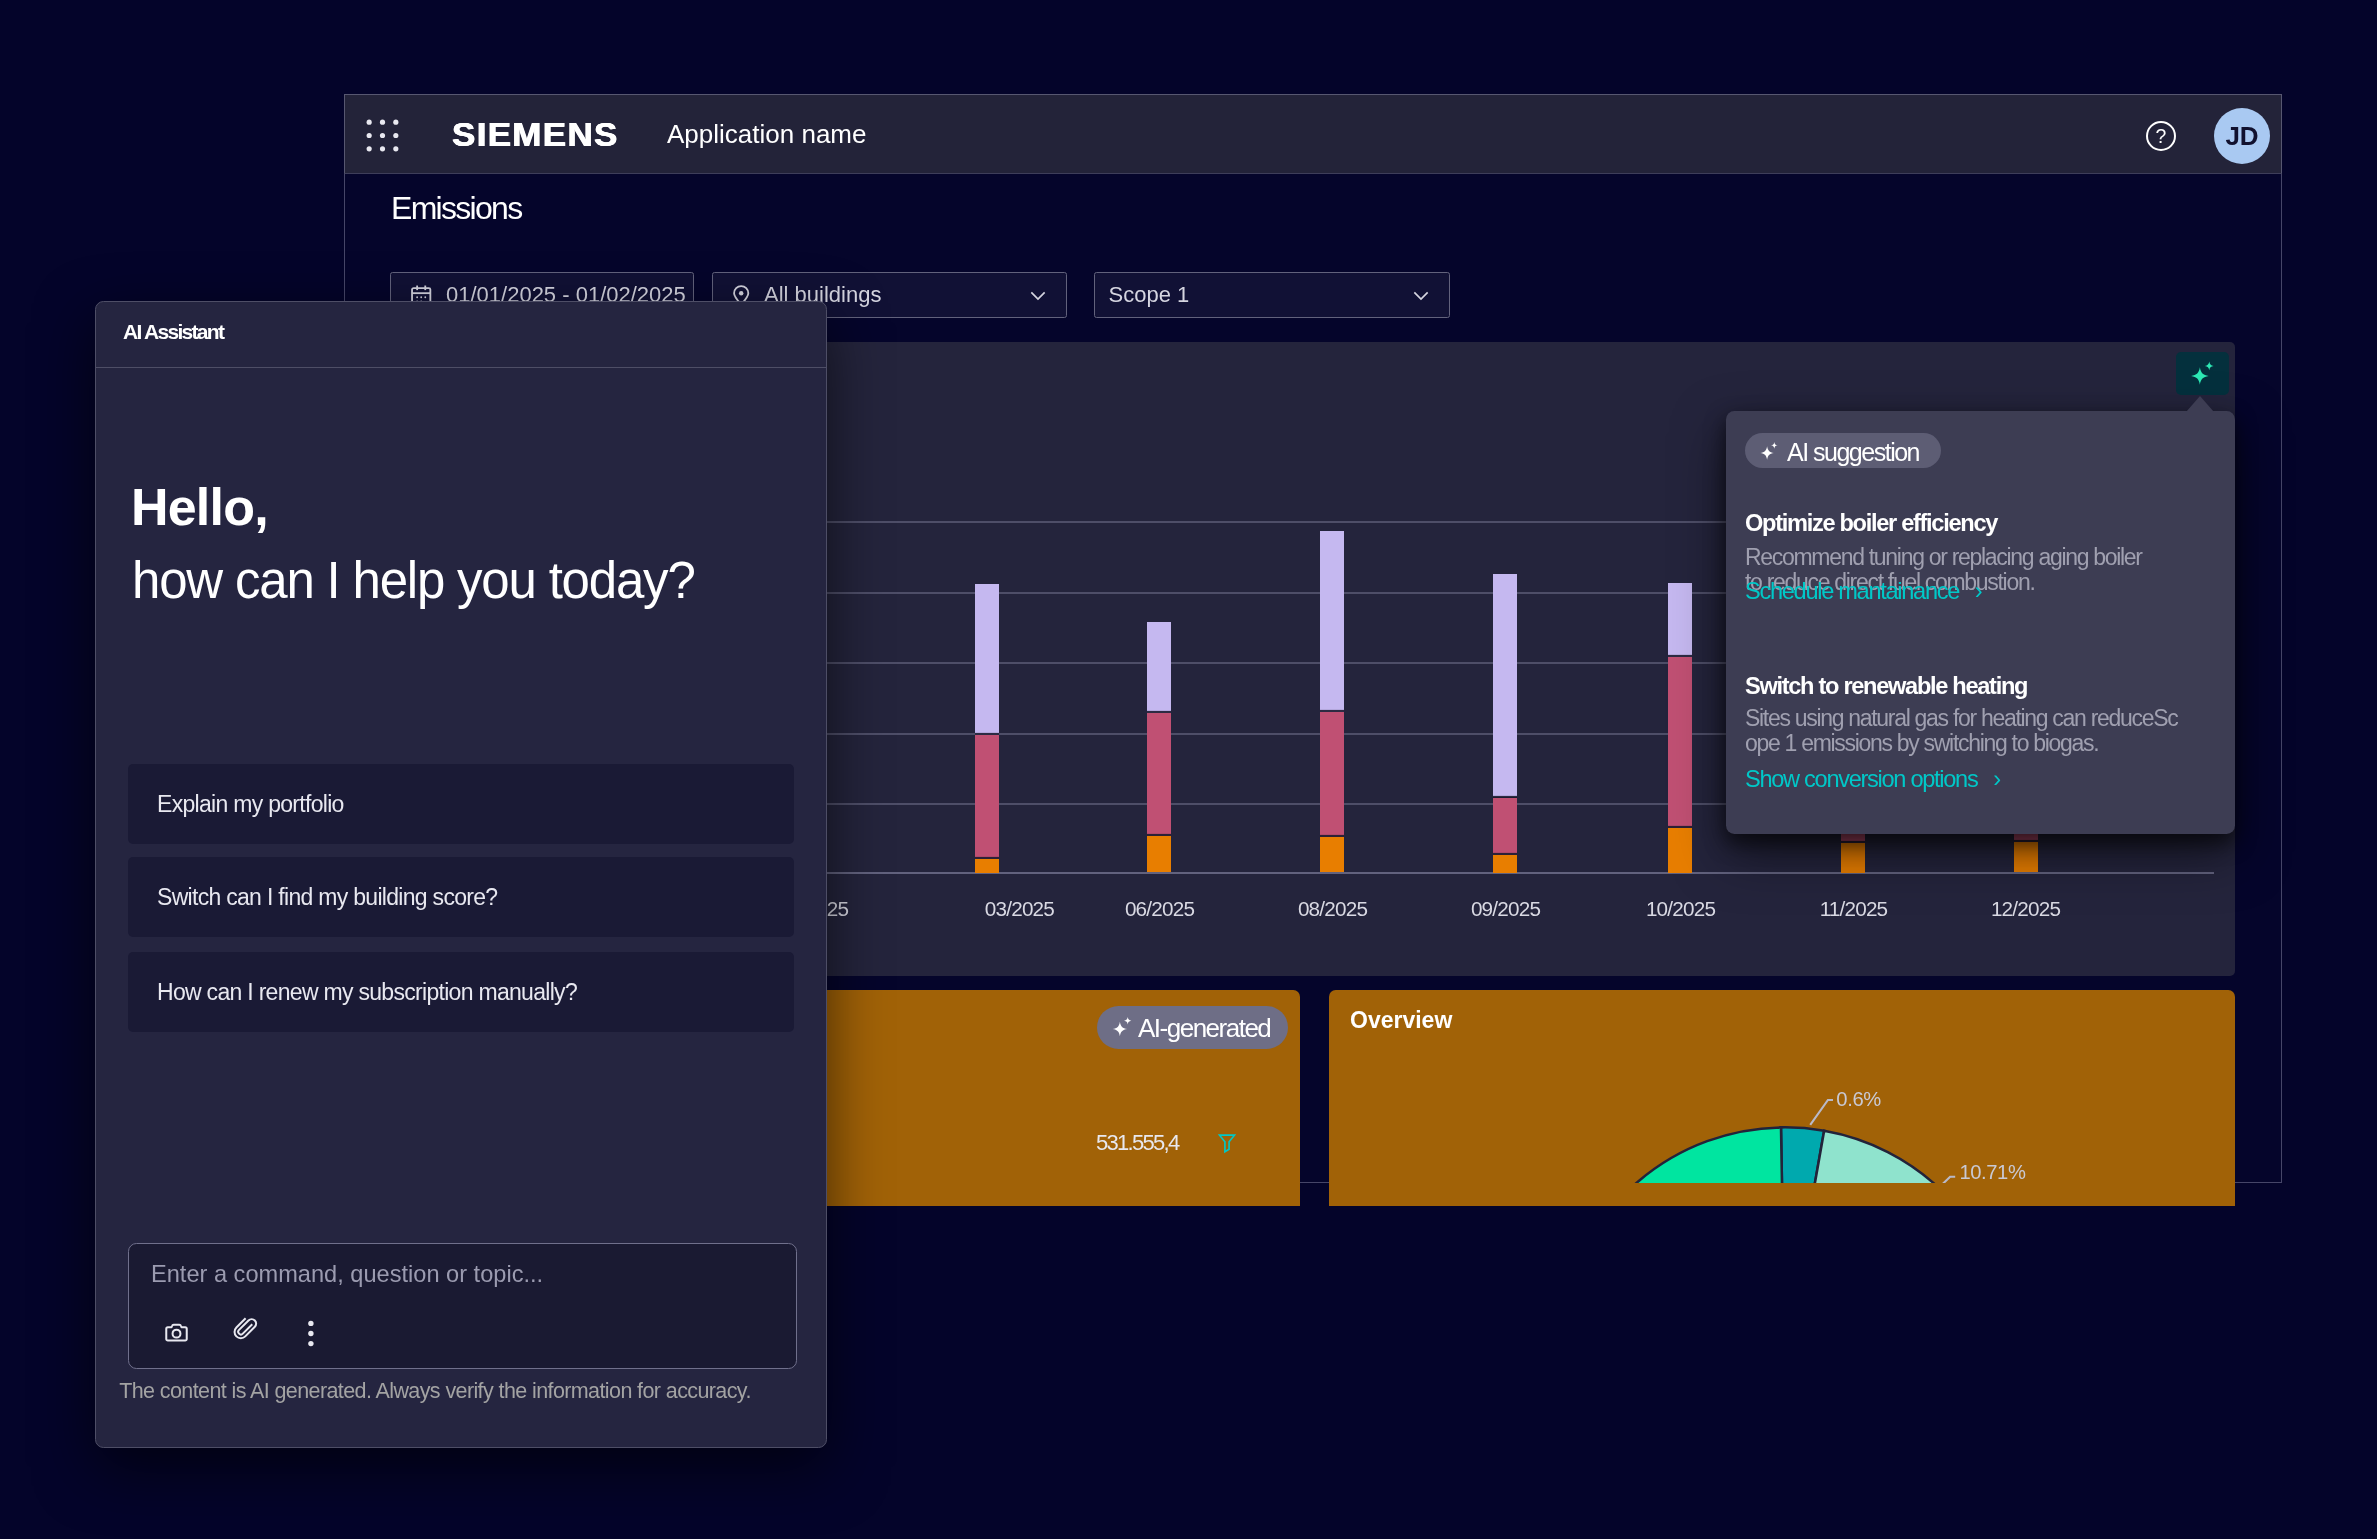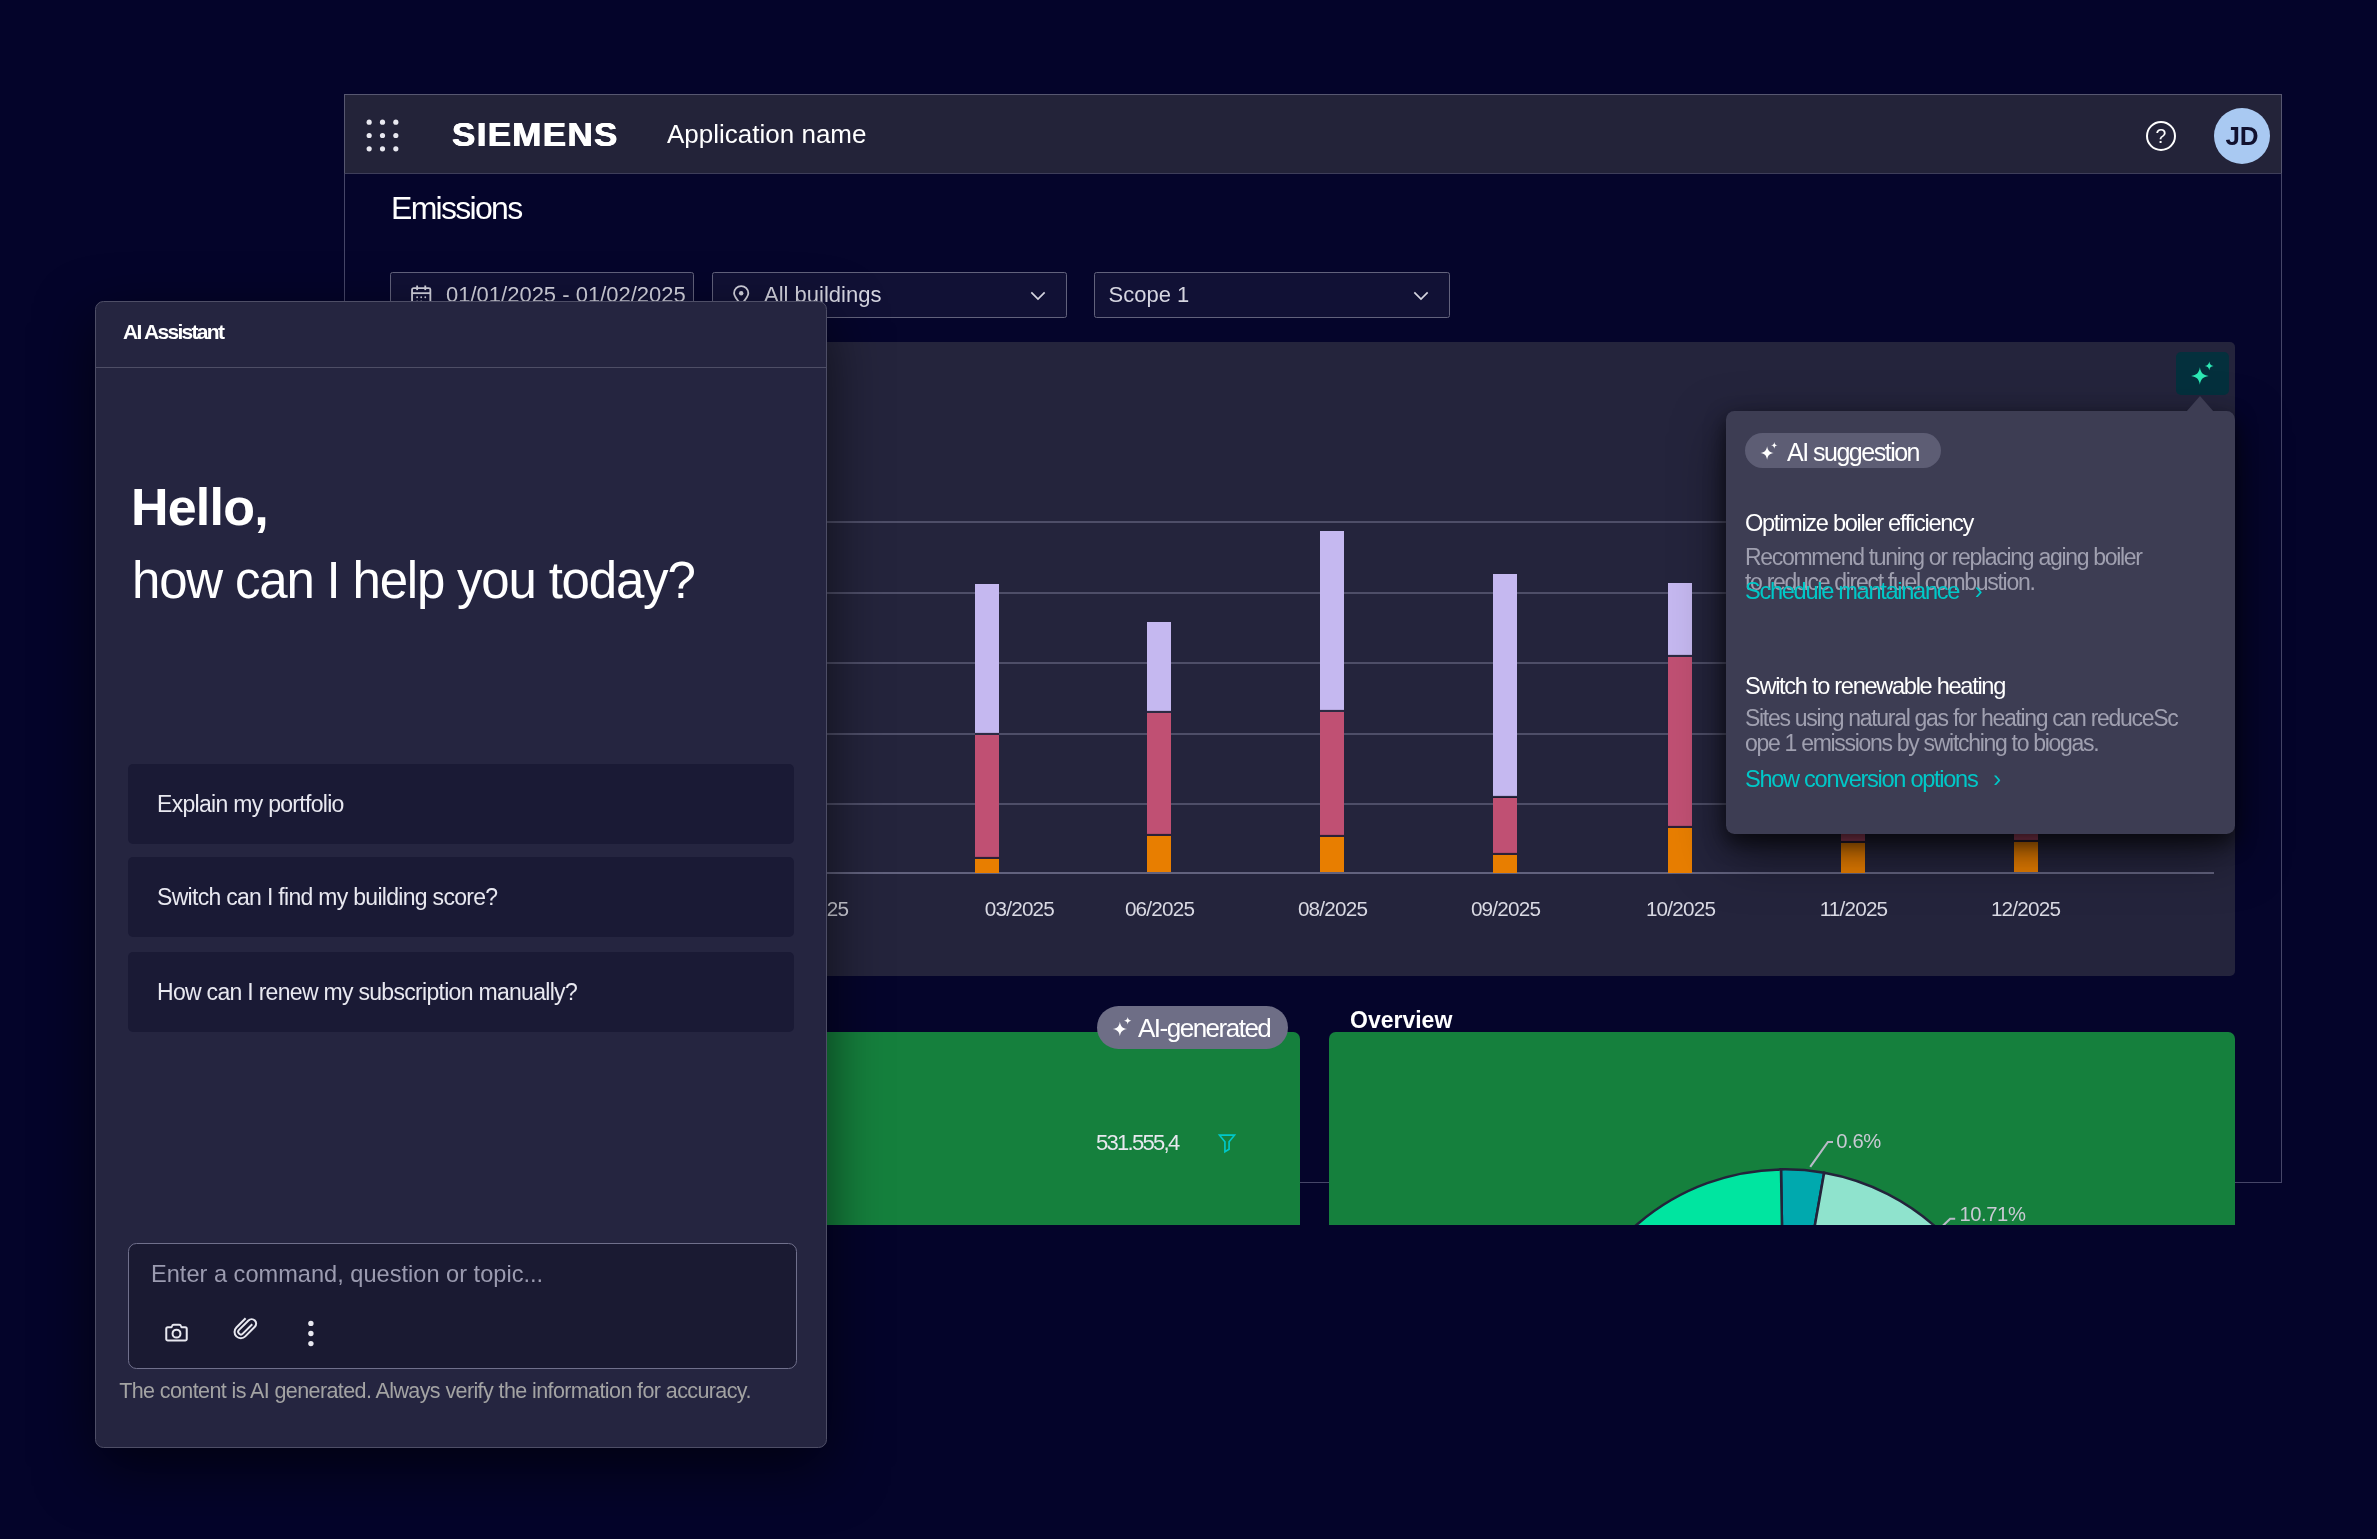--- a/index.html
+++ b/index.html
@@ -27,26 +27,26 @@
   .xlabel { top:897px; width:135px; text-align:center; font-size:20.7px; color:#d9d9e3; letter-spacing:-0.8px; }
   .seg { position:absolute; width:23.6px; }
   .bl { box-shadow:0 -2.1px 0 rgba(28,28,48,0.9); }
   .sparkbtn { left:2176px; top:352px; width:53px; height:43px; background:#04303d; border-radius:5px; }
 
   
   .popover { left:1726px; top:411px; width:509px; height:423px; background:#3d3d53; border-radius:8.4px; box-shadow:0 8.4px 20px rgba(0,0,0,0.6), 0 20px 51px rgba(0,0,0,0.5); }
   .pop-arrow { left:2186px; top:396px; width:0; height:0; border-left:14.3px solid transparent; border-right:14.3px solid transparent; border-bottom:16px solid #3d3d53; }
   .pill { border-radius:842px; color:#fff; }
   .pop-pill { left:1745px; top:433px; width:196px; height:35px; background:#5d5d74; }
-  .pop-title { left:1745px; font-size:23.6px; font-weight:normal; color:#fff; letter-spacing:-1.3px; }
+  .pop-title { left:1745px; font-size:23.6px; font-weight:bold; color:#fff; letter-spacing:-1.3px; }
   .pop-body { left:1745px; font-size:23px; color:#a0a0b0; line-height:25px; letter-spacing:-1.3px; }
   .pop-link { left:1745px; font-size:23.6px; color:#00c8c8; letter-spacing:-1.3px; }
 
   
-  .card { top:1032px; height:193px; background:#15803d; border-radius:6.7px 6.7px 0 0; }
+  .card { top:990px; height:216px; background:#a16207; border-radius:6.7px 6.7px 0 0; }
   .card-pill { left:1097px; top:1006px; width:191px; height:43px; background:#6e6e86; }
   .kpi { left:1096px; top:1130px; font-size:22px; color:#e8e8ef; letter-spacing:-1.7px; }
   .overview-t { left:1350px; top:1007px; font-size:23px; font-weight:bold; color:#fff; }
 
   
   .ai-panel { left:95px; top:301px; width:732px; height:1147px; background:#252540; border:0.8px solid #4e4e66; border-radius:8.4px; box-shadow:0 20px 59px rgba(0,0,0,0.6); }
   .ai-head { left:123px; top:320px; font-size:21px; font-weight:bold; color:#fff; letter-spacing:-1.7px; }
   .ai-divider { left:96px; top:367px; width:730px; height:0.8px; background:#4e4e66; }
   .hello1 { left:131px; top:477px; font-size:52px; font-weight:bold; color:#fff; letter-spacing:-0.8px; }
   .hello2 { left:132px; top:551px; font-size:51px; color:#fff; letter-spacing:-1.2px; }

